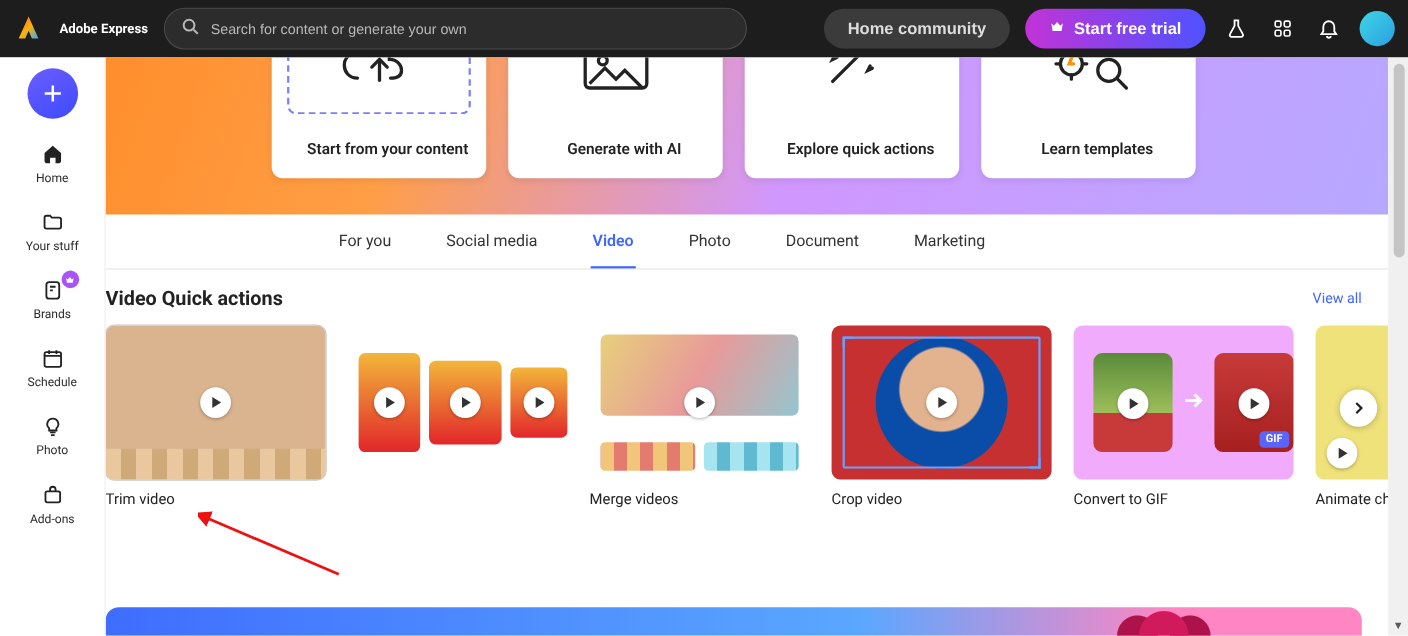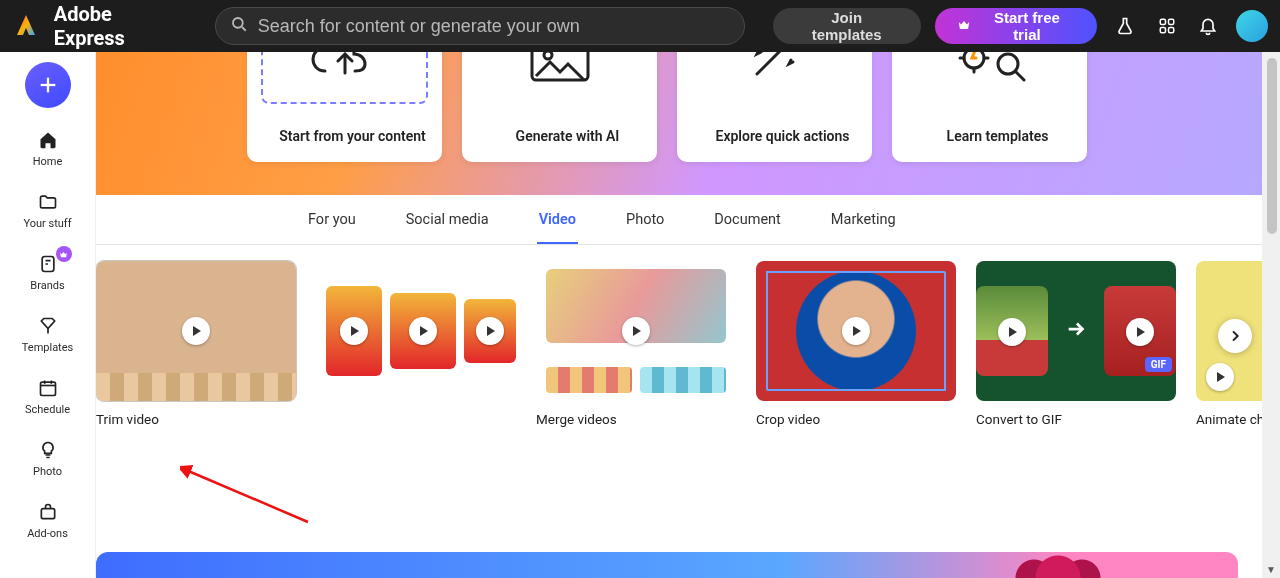--- a/index.html
+++ b/index.html
@@ -22,42 +22,42 @@
     position: relative;
     z-index: 10;
   }
   .logo {
     width: 28px; height: 28px;
     display:flex; align-items:center; justify-content:center;
   }
   .brand {
     color: #fff;
     font-weight: 700;
-    font-size: 20px;
-    margin-right: 14px;
+    font-size: 12px;
+    margin-right: 0;
   }
   .search-wrap {
     flex: 0 0 530px;
     height: 38px;
     background: #2c2c2c;
     border: 1px solid #4a4a4a;
     border-radius: 20px;
     display: flex;
     align-items: center;
     padding: 0 14px;
     gap: 10px;
     color: #b8b8b8;
   }
   .search-input {
     flex: 1;
     background: transparent;
     border: none;
     outline: none;
     color: #eee;
-    font-size: 18px;
+    font-size: 13px;
   }
   .search-input::placeholder { color: #b8b8b8; }
   .top-spacer { flex: 1; }
   .btn-join {
     height: 36px;
     padding: 0 22px;
     border-radius: 18px;
     background: #3b3b3b;
     color: #ddd;
     font-size: 15px;
@@ -255,21 +255,21 @@
   .merge-strip{position:absolute;left:10px;bottom:8px;width:86px;height:26px;border-radius:4px;
     background:repeating-linear-gradient(90deg,#f1c57a 0 12px,#e37c6f 12px 24px);}
   .merge-strip.r{left:auto;right:10px;background:repeating-linear-gradient(90deg,#a6e4f0 0 12px,#5fb9d0 12px 24px);}
   .thumb-crop { background:linear-gradient(#c63030,#c63030);}
   .crop-inner{position:absolute;inset:10px;border:2px solid #6aa0ff;border-radius:2px;}
   .crop-inner::before,.crop-inner::after{content:"";position:absolute;width:8px;height:8px;border:2px solid #6aa0ff;}
   .crop-inner::before{top:-2px;left:-2px;border-right:none;border-bottom:none}
   .crop-inner::after{bottom:-2px;right:-2px;border-left:none;border-top:none}
   .crop-face{width:120px;height:120px;border-radius:50%;
     background: radial-gradient(circle at 50% 40%, #e3b28e 40%, #0a4da8 42%);}
-  .thumb-gif{background:#14532d;display:flex;align-items:center;justify-content:space-between;gap:8px;}
+  .thumb-gif{background:#f0abfc;display:flex;align-items:center;justify-content:flex-end;gap:8px;}
   .gif-tile{width:72px;height:90px;border-radius:8px;background:linear-gradient(#c83a3a,#a62020);position:relative}
   .gif-tile.left{background:linear-gradient(#5a8a3a,#9cbf5a 60%, #c83a3a 60%)}
   .gif-arrow{color:#fff;}
   .gif-badge{position:absolute;bottom:4px;right:4px;background:#5a64ff;color:#fff;font-size:10px;font-weight:700;padding:2px 6px;border-radius:4px;}
   .partial { width:80px; }
   .partial .qa-thumb{width:80px;border-top-left-radius:8px;border-bottom-left-radius:8px;border-top-right-radius:0;border-bottom-right-radius:0;background:#efe27a;position:relative;}
   .partial .play-dot{position:absolute;left:10px;bottom:10px;}
   
   .banner-peek{
     position:absolute;left:24px;right:24px;bottom:0;height:26px;
@@ -317,21 +317,21 @@
   <div class="search-wrap">
     <span>
       <svg width="18" height="18" viewBox="0 0 24 24" fill="none" stroke="#b8b8b8" stroke-width="2.4">
           <circle cx="10.5" cy="10.5" r="6.5"></circle>
           <line x1="16" y1="16" x2="21" y2="21"></line>
         </svg>
     </span>
     <input class="search-input" placeholder="Search for content or generate your own" style="">
   </div>
   <div class="top-spacer"></div>
-  <button class="btn-join">Join templates</button>
+  <button class="btn-join">Home community</button>
   <button class="btn-trial">
     <span>
       <svg width="14" height="14" viewBox="0 0 24 24" fill="#fff">
           <path d="M3 7l4 4 5-6 5 6 4-4-2 12H5z"></path>
         </svg>
     </span>
     <span>Start free trial</span>
   </button>
   <div class="top-icon">
     <svg width="20" height="20" viewBox="0 0 24 24" fill="none" stroke="#fff" stroke-width="2">
@@ -384,29 +384,20 @@
           <path d="M3 7l4 4 5-6 5 6 4-4-2 12H5z"></path>
         </svg>
     </span>
     <span class="sb-icon">
         <svg width="20" height="20" viewBox="0 0 24 24" fill="none" stroke="#222" stroke-width="2">
           <rect x="5" y="3" width="14" height="18" rx="3"></rect>
           <path d="M9 8h6M9 12h3"></path>
         </svg>
       </span>
     <span>Brands</span>
-  </div>
-  <div class="sb-item">
-    <span class="sb-icon">
-        <svg width="20" height="20" viewBox="0 0 24 24" fill="none" stroke="#222" stroke-width="2">
-          <path d="M7 3h10l3 3-8 9-8-9z"></path>
-          <path d="M12 15v6"></path>
-        </svg>
-      </span>
-    <span>Templates</span>
   </div>
   <div class="sb-item">
     <span class="sb-icon">
         <svg width="20" height="20" viewBox="0 0 24 24" fill="none" stroke="#222" stroke-width="2">
           <rect x="3" y="5" width="18" height="16" rx="2"></rect>
           <line x1="3" y1="9" x2="21" y2="9"></line>
           <line x1="8" y1="3" x2="8" y2="7"></line>
           <line x1="16" y1="3" x2="16" y2="7"></line>
         </svg>
       </span>
@@ -485,20 +476,24 @@
     <div class="tab">For you</div>
     <div class="tab">Social media</div>
     <div class="tab active">Video</div>
     <div class="tab">Photo</div>
     <div class="tab">Document</div>
     <div class="tab">Marketing</div>
     <div class="tab-spacer"></div>
   </div>
 
   <div class="section">
+    <div class="section-head">
+      <div class="section-title">Video Quick actions</div>
+      <div class="view-all">View all</div>
+    </div>
     <div class="cards-row">
 
       <div class="qa-card first">
         <div class="qa-thumb thumb-trim">
           <div class="play-dot">
               <div class="play-tri"></div>
             </div>
         </div>
         <div class="qa-label">Trim video</div>
       </div>

